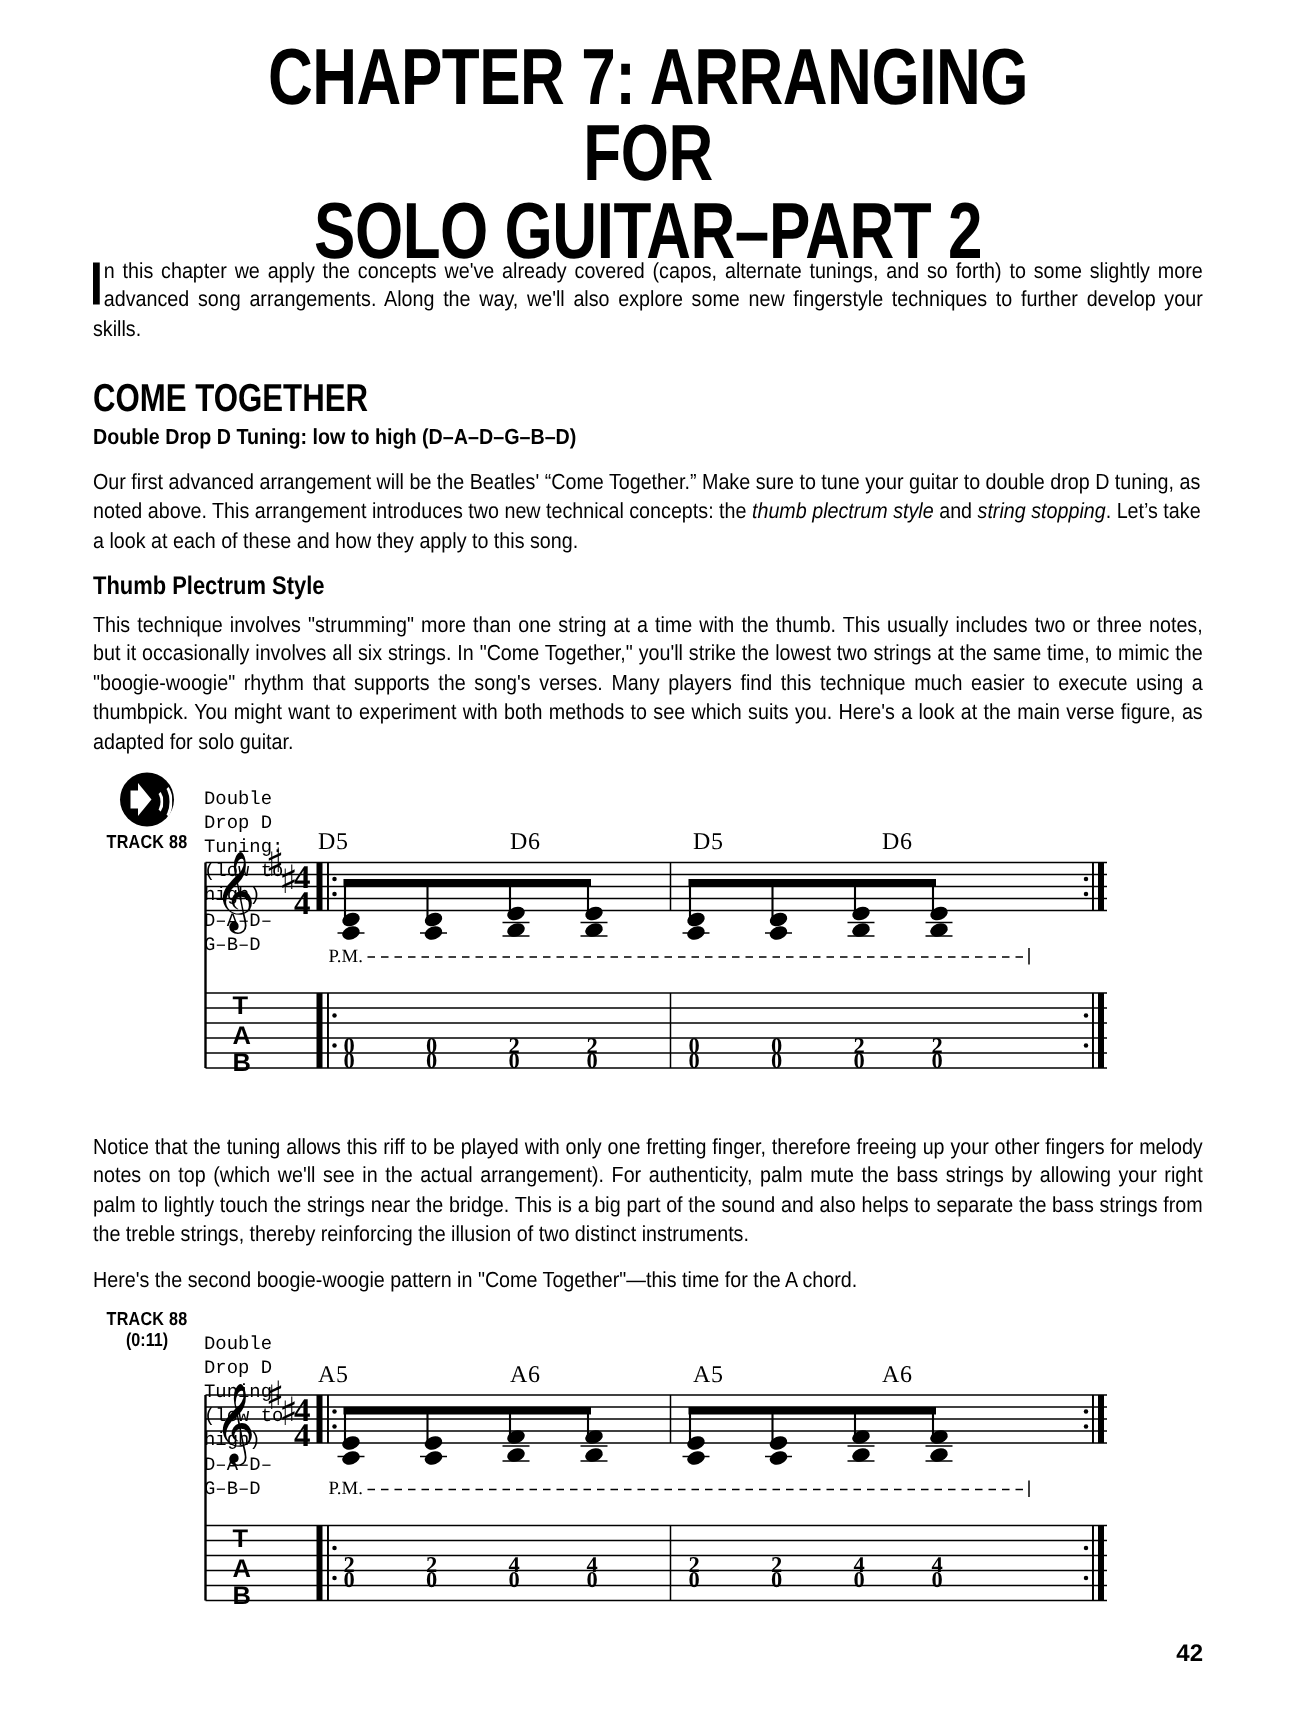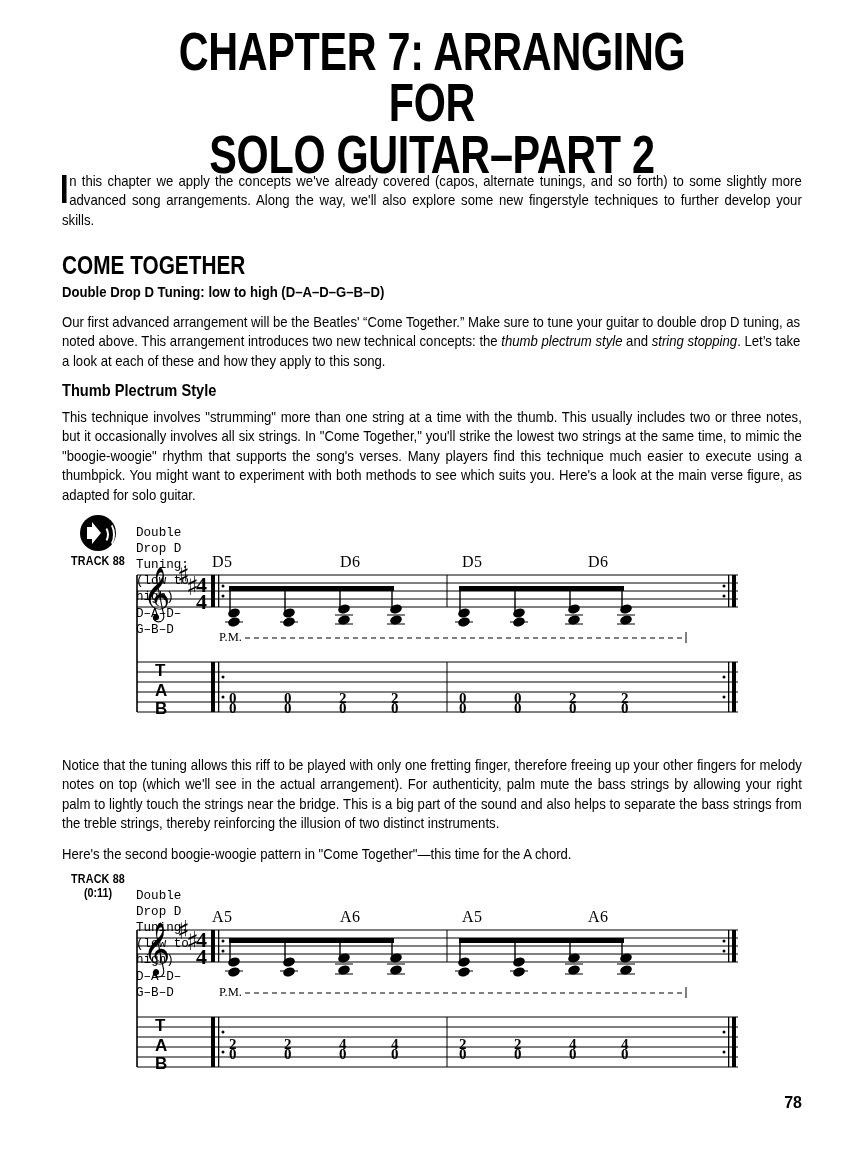--- a/index.html
+++ b/index.html
@@ -503,15 +503,15 @@
     <div style="position:absolute;left:514px;top:1036px;font-family:'Liberation Serif',serif;font-weight:bold;font-size:15px;">2</div>
     <div style="position:absolute;left:514px;top:1046px;font-family:'Liberation Serif',serif;font-weight:bold;font-size:15px;">0</div>
     <div style="position:absolute;left:569px;top:1036px;font-family:'Liberation Serif',serif;font-weight:bold;font-size:15px;">4</div>
     <div style="position:absolute;left:569px;top:1046px;font-family:'Liberation Serif',serif;font-weight:bold;font-size:15px;">0</div>
     <div style="position:absolute;left:621px;top:1036px;font-family:'Liberation Serif',serif;font-weight:bold;font-size:15px;">4</div>
     <div style="position:absolute;left:621px;top:1046px;font-family:'Liberation Serif',serif;font-weight:bold;font-size:15px;">0</div>
 
     <div style="position:absolute;left:219px;top:985px;font-family:'Liberation Serif',serif;font-size:12.5px;">P.M.</div>
   </div>
 
-  <div class="page-number">78</div>
+  <div class="page-number">42</div>
 
 </div>
 
 </body></html>

